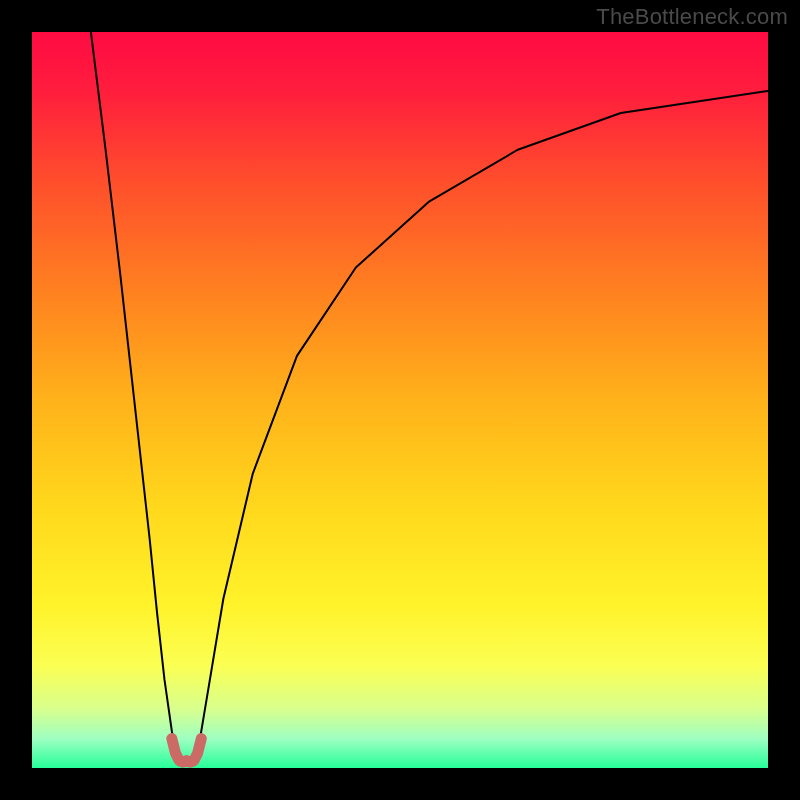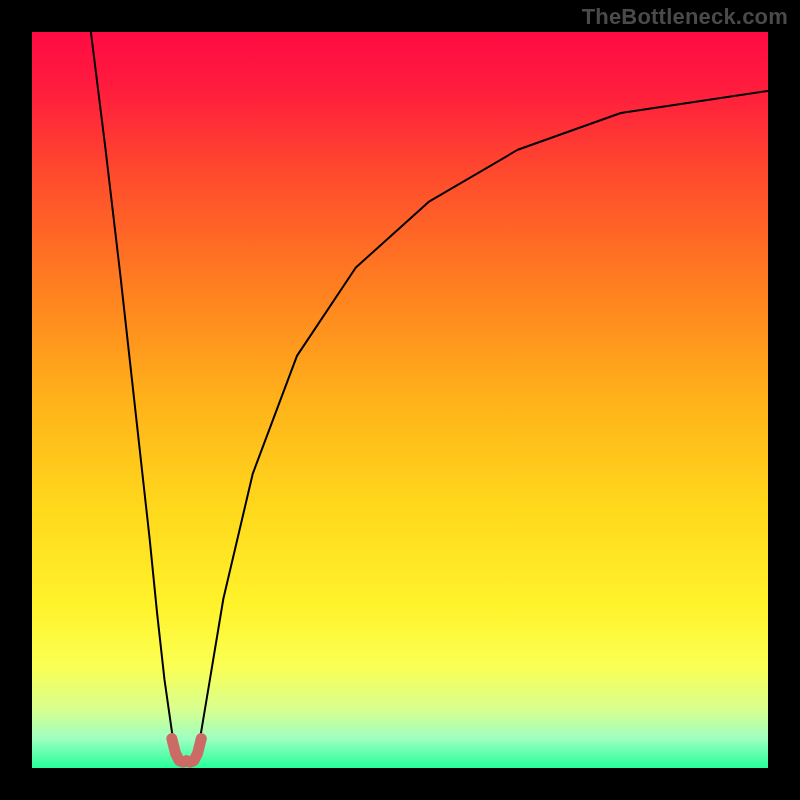--- a/index.html
+++ b/index.html
@@ -24,21 +24,21 @@
     width: 736px;
     height: 736px;
     overflow: hidden;
   }
   .watermark {
     position: absolute;
     top: 4px;
     right: 12px;
     color: #4a4a4a;
     font-size: 22px;
-    font-weight: 700;
+    font-weight: 400;
     letter-spacing: 0.2px;
   }
 </style>
 </head>
 <body>
 
 <div class="frame">
 
   <div class="watermark">TheBottleneck.com</div>
 

